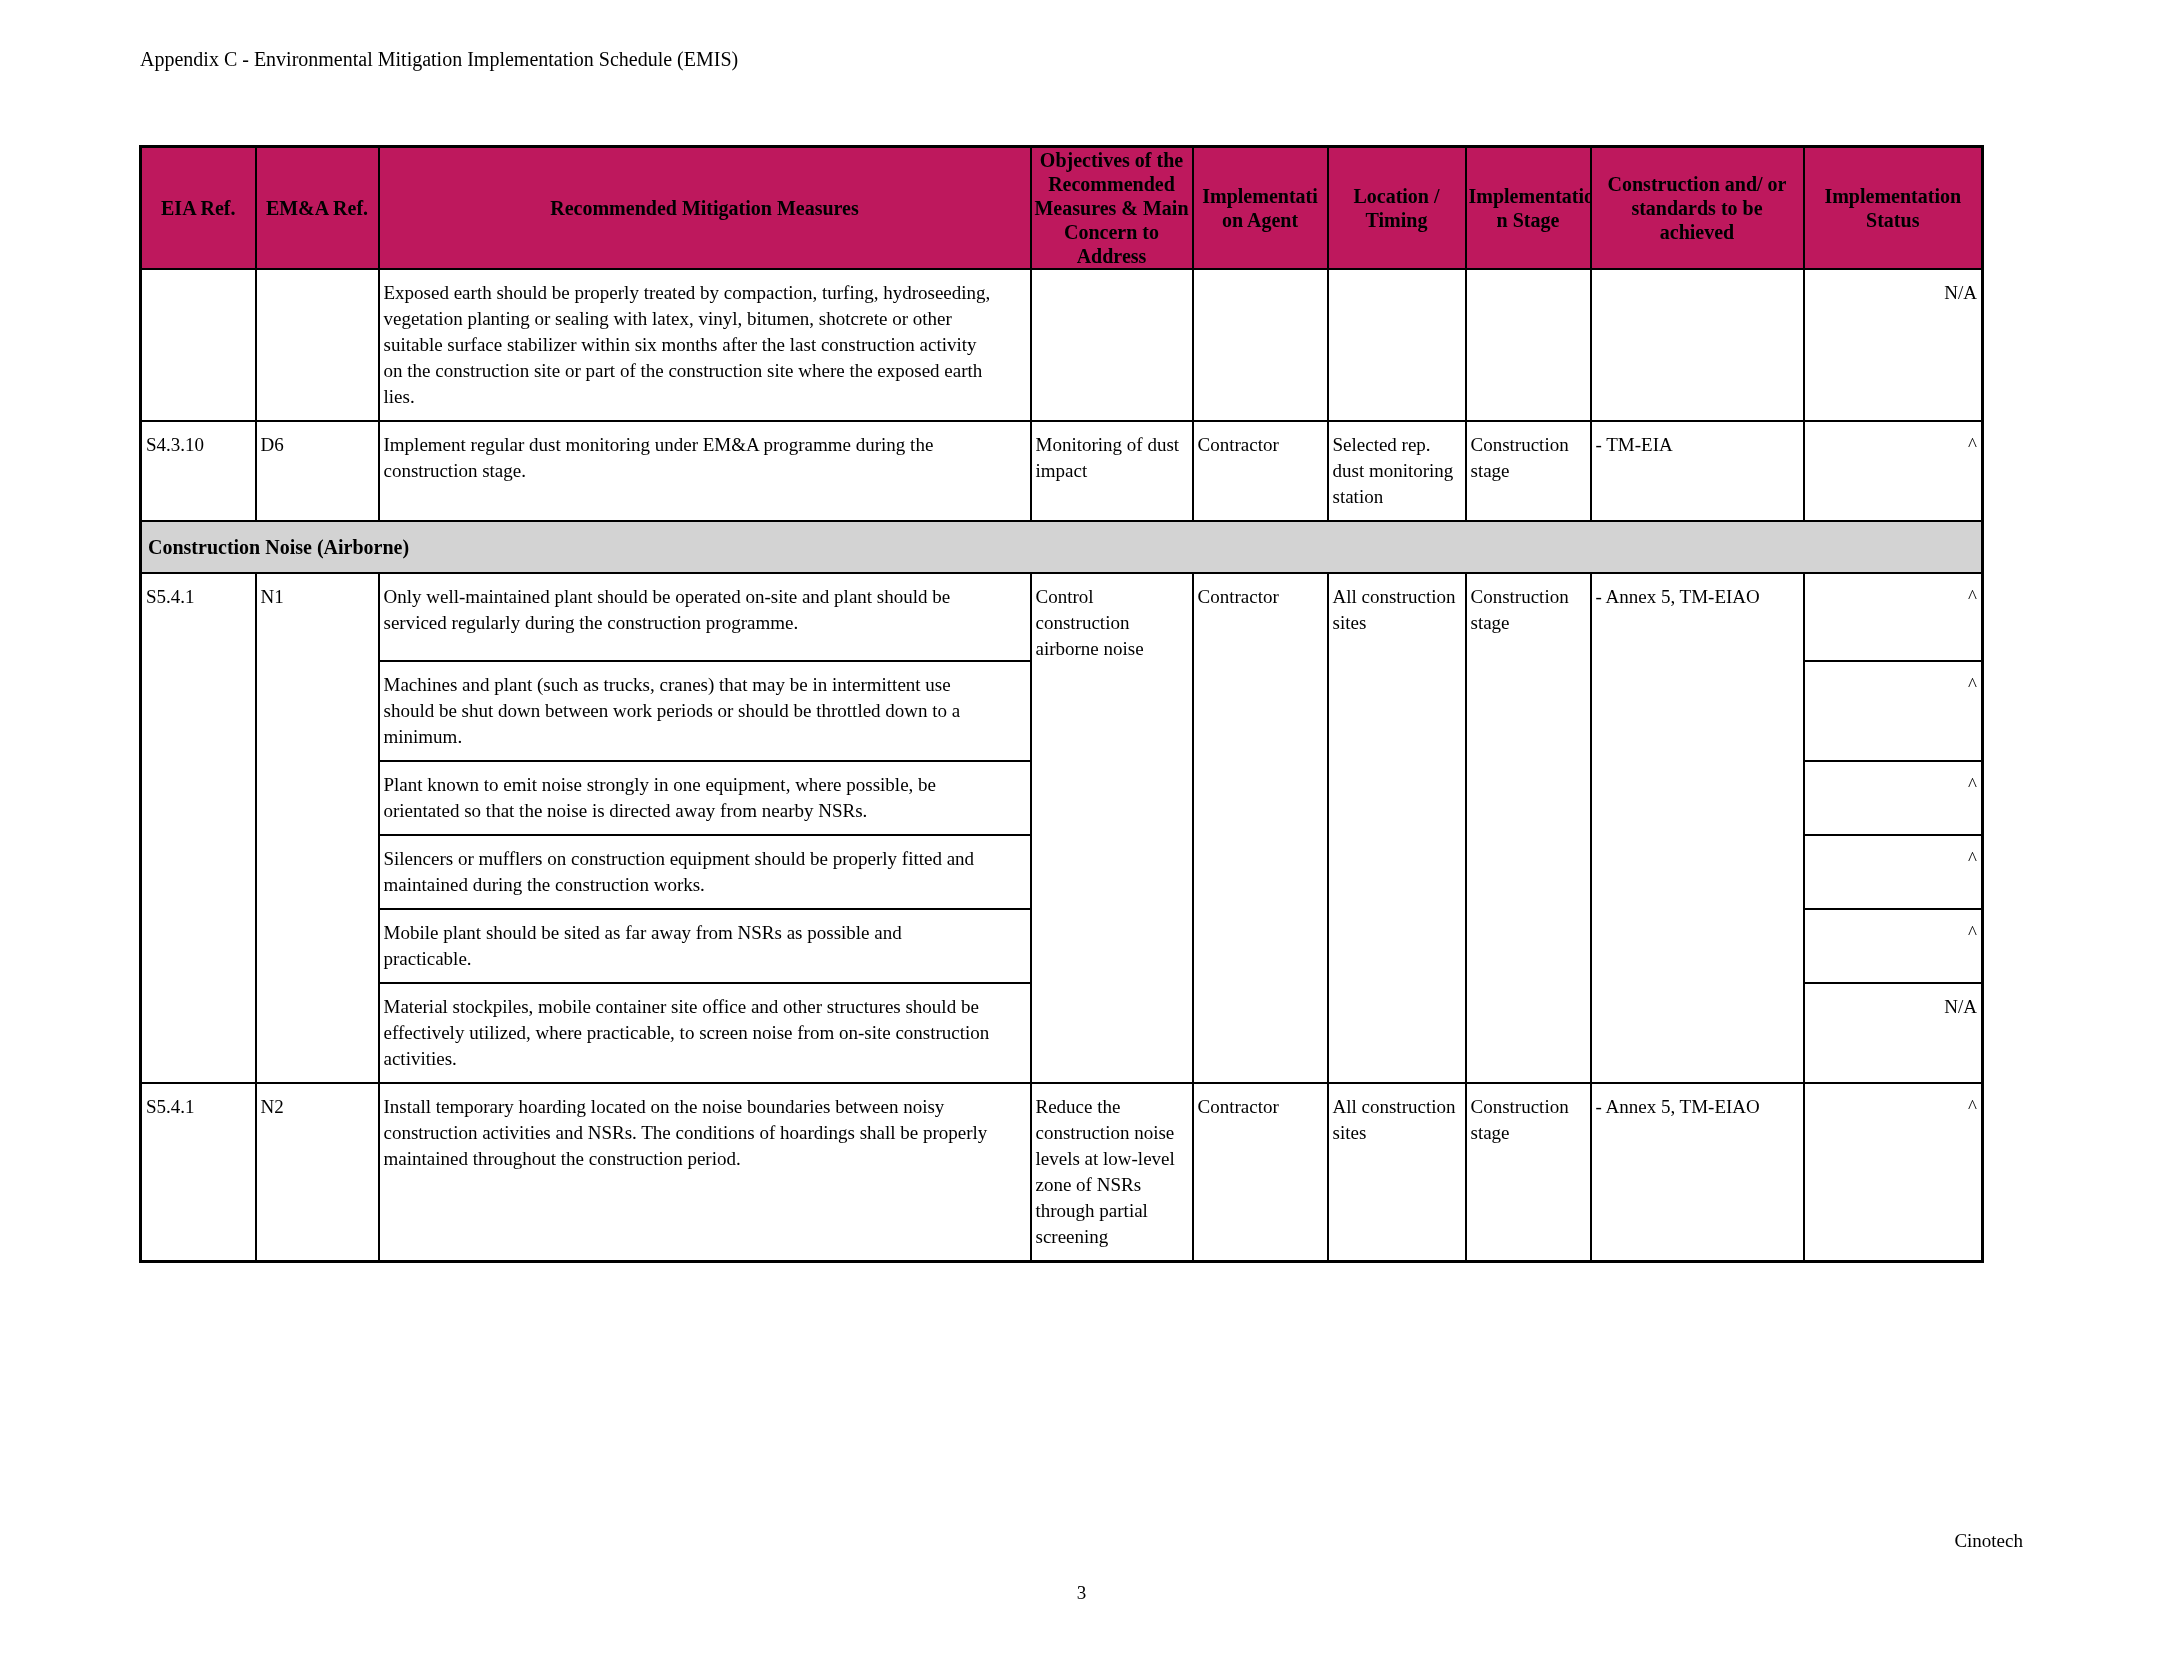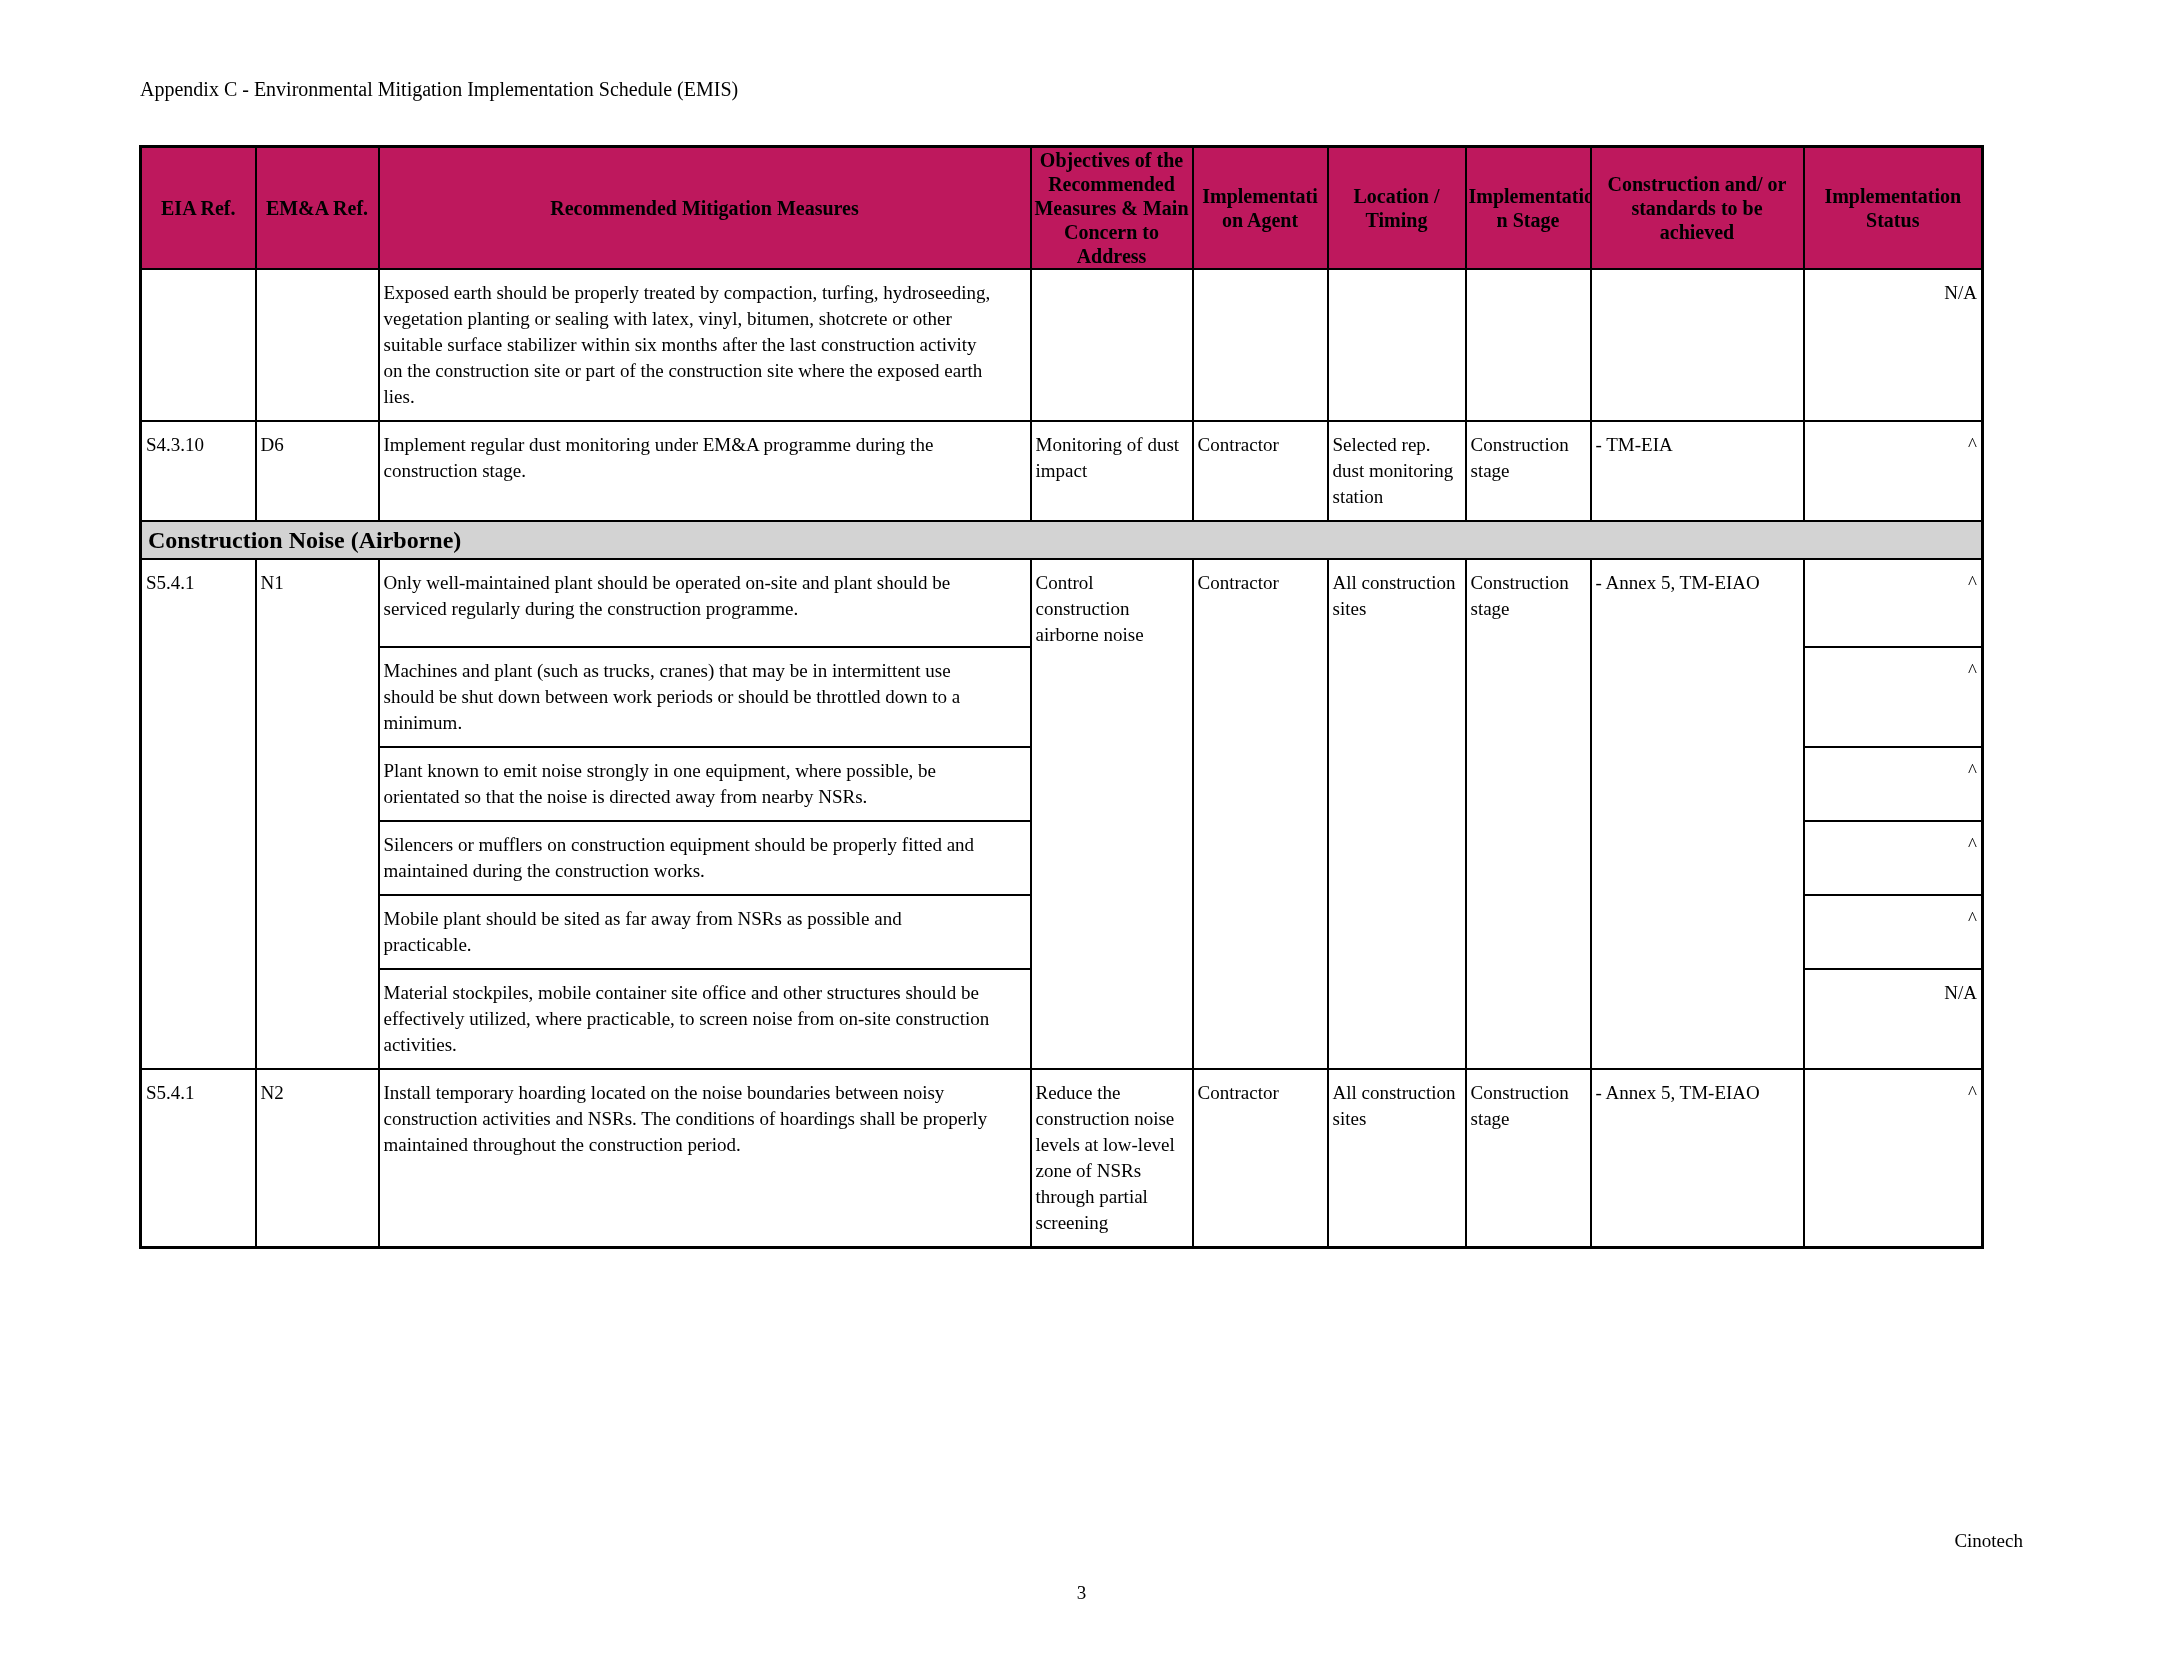--- a/index.html
+++ b/index.html
@@ -7,21 +7,21 @@
     position: relative;
     width: 2163px;
     height: 1672px;
     background: #ffffff;
     font-family: "Liberation Serif", "DejaVu Serif", serif;
     color: #000000;
   }
   .doc-title {
     position: absolute;
     left: 140px;
-    top: 78px;
+    top: 48px;
     font-size: 20px;
     white-space: nowrap;
   }
   table.emis {
     position: absolute;
     left: 139px;
     top: 145px;
     border-collapse: collapse;
     table-layout: fixed;
     width: 1843px;
@@ -45,23 +45,23 @@
     vertical-align: middle;
     padding: 0 2px;
   }
   td.center { text-align: left; }
   td.req { padding-left: 5px; }
   td.req-indent { padding-left: 14px; }
   td.status { text-align: right; }
   tr.section-bar td {
     background: #d3d3d3;
     font-weight: bold;
-    font-size: 24px;
+    font-size: 20px;
     line-height: 24px;
-    padding: 6px 6px;
+    padding: 13px 6px;
     white-space: nowrap;
   }
   .footer-page-num {
     position: absolute;
     left: 0;
     top: 1582px;
     width: 100%;
     text-align: center;
     font-size: 19px;
   }

